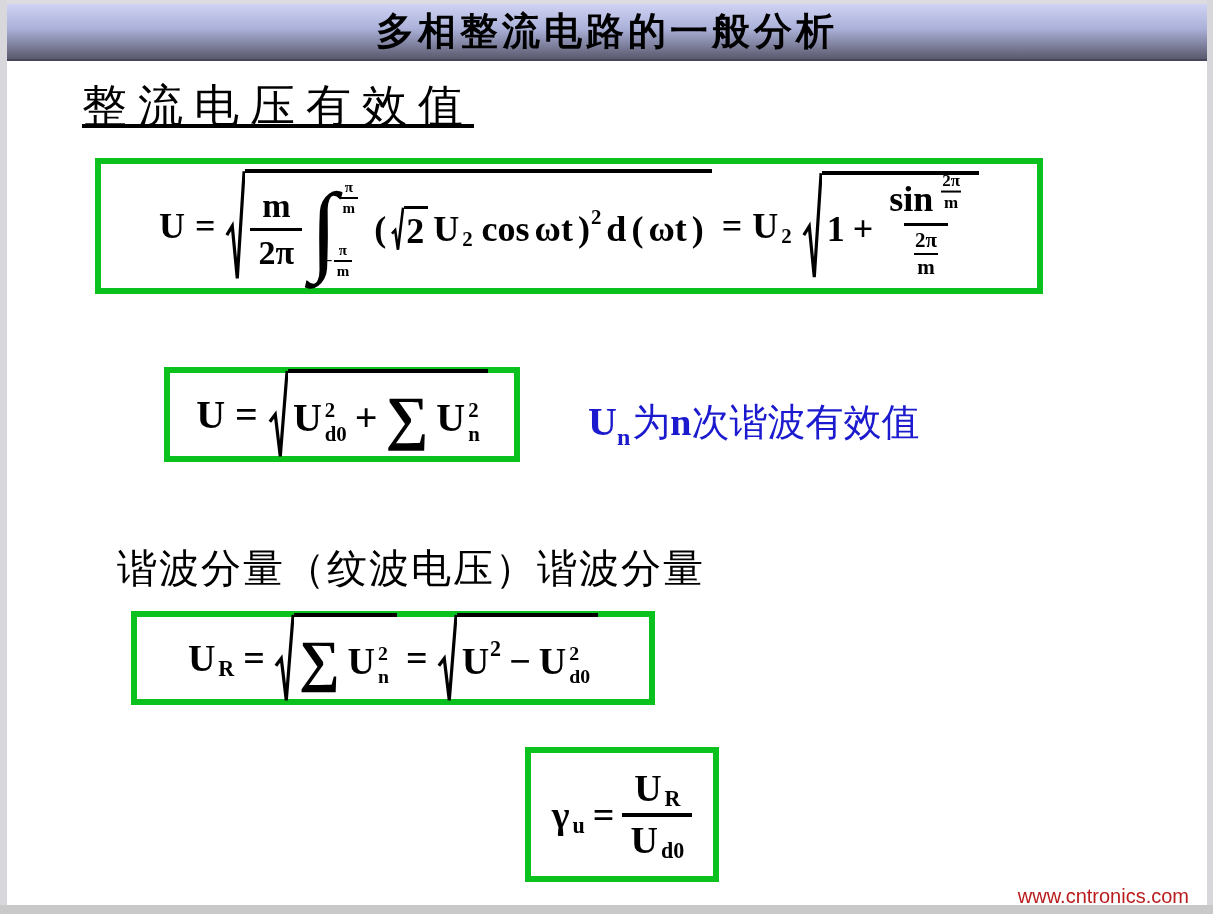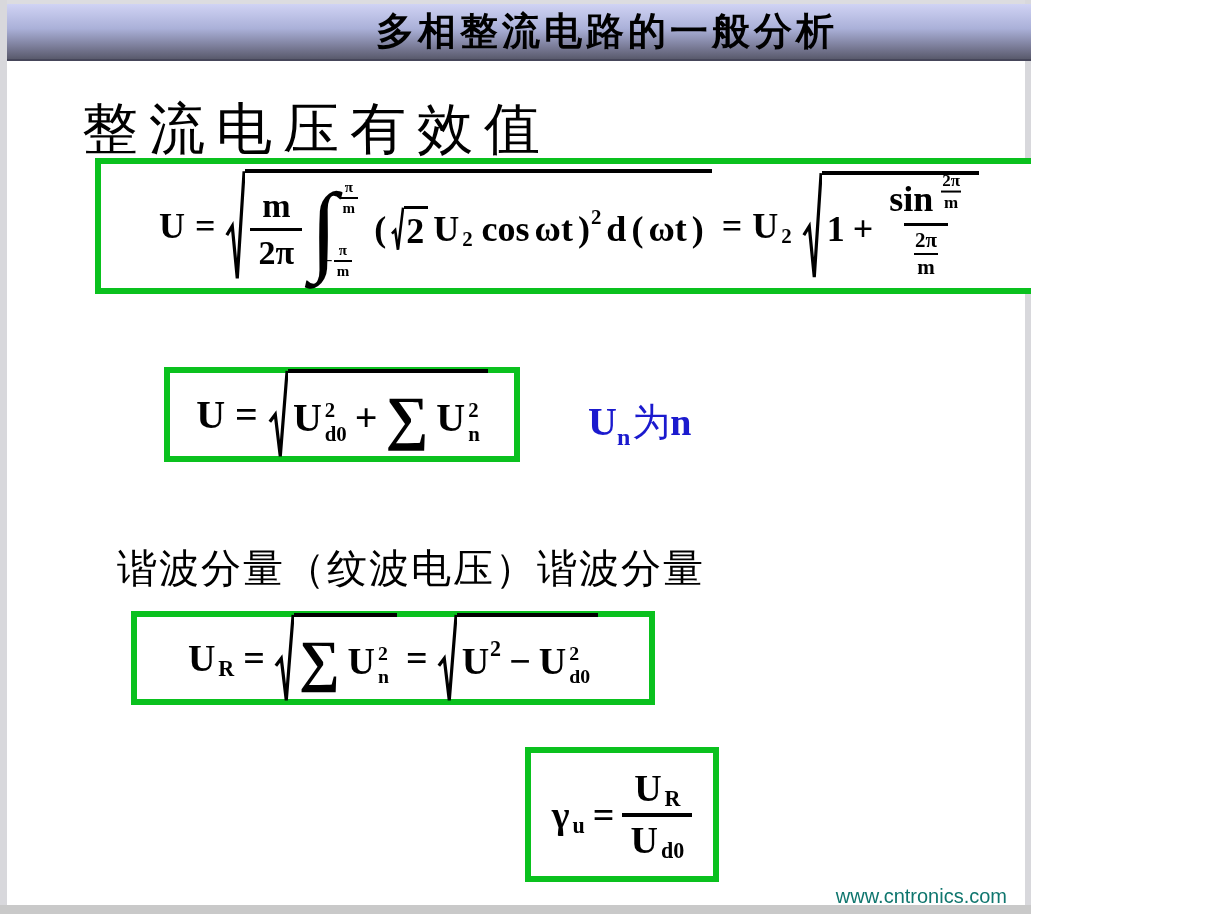--- a/index.html
+++ b/index.html
@@ -1,36 +1,36 @@
 <!DOCTYPE html>
 <html><head>
 <meta charset="utf-8">
 <style>
   * { margin:0; padding:0; box-sizing:border-box; }
   html,body { background:#ffffff; }
   .page {
-    position:relative; width:1031px; height:914px; background:#ffffff;
+    position:relative; width:1213px; height:914px; background:#ffffff;
     overflow:hidden; font-family:"Liberation Serif", serif; color:#000;
   }
   
   .edge-top  { position:absolute; left:0; top:0; width:100%; height:4px; background:#dcdce0; }
   .edge-left { position:absolute; left:0; top:0; width:7px; height:100%; background:#d8d8dc; }
   .edge-right{ position:absolute; right:0; top:0; width:6px; height:100%; background:#d8d8dc; }
   .bottom-bar{ position:absolute; left:0; top:905px; width:100%; height:9px; background:#c9c9c9; }
 
   .title-bar {
     position:absolute; left:7px; top:4px; width:1200px; height:57px;
     background:linear-gradient(180deg,#d0d3f4 0%,#aab0d8 45%,#70718a 85%,#595a6c 100%);
     border-bottom:2px solid #46465a;
     display:flex; align-items:center; justify-content:center;
   }
   .title-text { font-family:"Liberation Sans", sans-serif; font-weight:bold; font-size:38px; letter-spacing:4px; color:#000; }
 
   .heading { position:absolute; color:#000; white-space:nowrap; }
-  .h1 { left:82px;  top:92px;  font-size:56px; letter-spacing:11px; }
+  .h1 { left:82px;  top:76px;  font-size:45px; letter-spacing:11px;text-decoration:underline; }
   .h2 { left:117px; top:541px; font-size:40px; letter-spacing:2px; }
   .h3 { left:117px; top:798px; font-size:40px; letter-spacing:2px; }
 
   .fbox {
     position:absolute; border:6px solid #0ac11e; background:#fff;
     display:flex; align-items:center; justify-content:center;
   }
   .fbox1 { left:95px;  top:158px; width:948px; height:136px; }
   .fbox2 { left:164px; top:367px; width:356px; height:95px;  }
   .fbox3 { left:131px; top:611px; width:524px; height:94px;  }
@@ -81,21 +81,21 @@
   .grp { display:inline-flex; align-items:center; gap:5px; }
   .sum { font-size:1.5em; line-height:0.9; }
   .tok.sp { margin-left:4px; }
 
   
   .note { position:absolute; left:588px; top:397px; color:#1b1ace; font-size:38px; display:inline-flex; align-items:baseline; white-space:nowrap; }
   .note .nU { font-weight:bold; font-size:40px; }
   .note .nsub { font-weight:bold; font-size:24px; position:relative; top:10px; margin-right:2px; }
   .note .nb { font-weight:bold; }
 
-  .watermark { position:absolute; top:885px; right:24px; font-family:"Liberation Sans", sans-serif; font-size:20px; color:#0f766e; }
+  .watermark { position:absolute; top:885px; right:24px; font-family:"Liberation Sans", sans-serif; font-size:20px; color:#b91c1c; }
 </style>
 </head>
 <body>
 
 <div class="page">
 
   <div class="edge-top"></div>
   <div class="edge-left"></div>
   <div class="edge-right"></div>
 
@@ -231,20 +231,21 @@
         </span>
       </span>
     </div>
   </div>
 
   <div class="note">
     <span class="nU">U</span>
       <span class="nsub">n</span>
       <span>为</span>
       <span class="nb">n</span>
+      <span>次谐波有效值</span>
   </div>
 
   <div class="heading h2">谐波分量（纹波电压）谐波分量</div>
 
   <div class="fbox fbox3">
     <div class="fm fm3">
       <span class="bsub">
           <span>U</span>
           <span class="s">R</span>
         </span>

